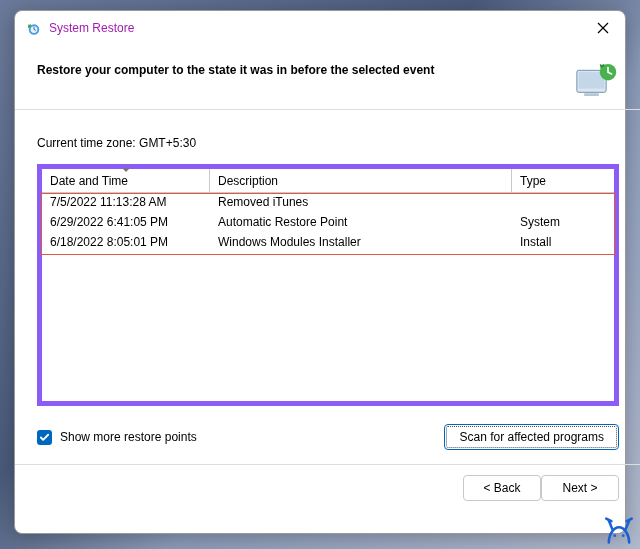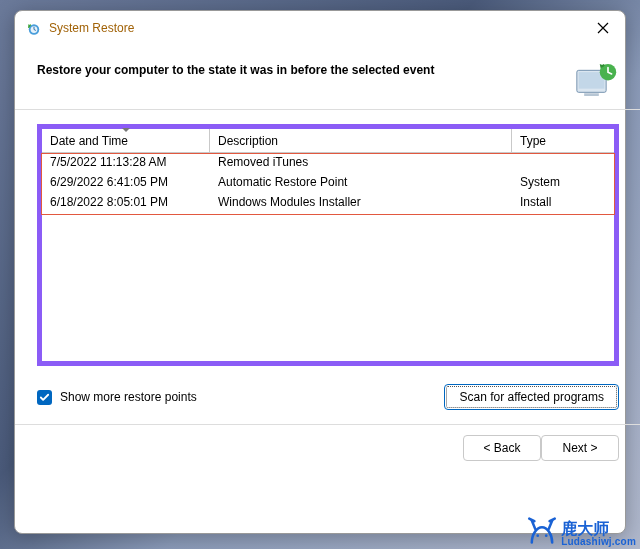--- a/index.html
+++ b/index.html
@@ -23,21 +23,21 @@
     border-radius: 8px;
     box-shadow: 0 4px 20px rgba(0,0,0,0.25);
     display: flex; flex-direction: column;
   }
   .titlebar {
     height: 34px;
     display: flex; align-items: center;
     padding: 0 4px 0 10px;
   }
   .title-icon { width: 18px; height: 18px; margin-right: 6px; }
-  .title-text { font-size: 12px; color: #a16207; flex: 1; }
+  .title-text { font-size: 12px; color: #a21caf; flex: 1; }
   .close-btn {
     width: 36px; height: 28px;
     display: flex; align-items: center; justify-content: center;
     border-radius: 4px;
   }
   .close-btn svg { width: 12px; height: 12px; }
   .content {
     flex: 1;
     padding: 0 6px 6px 22px;
     display: flex; flex-direction: column;
@@ -184,20 +184,21 @@
             <circle cx="36" cy="10" r="9" fill="#49b24e"></circle>
             <path d="M36 5v5l4 2" stroke="#fff" stroke-width="1.8" fill="none" stroke-linecap="round"></path>
             <path d="M29 4a9 9 0 0 1 3-2" stroke="#2f8f33" stroke-width="2" fill="none"></path>
             <path d="M27 1l1 5 4-3z" fill="#2f8f33"></path>
           </svg>
       </span>
     </div>
 
     <div class="hr"></div>
 
+    <div class="tz-label">Current time zone: GMT+5:30</div>
 
     <div class="table-wrap">
       <div class="thead">
         <div class="th col-dt">
           <span>Date and Time</span>
           <span class="sort-mark"></span>
         </div>
         <div class="th col-desc">
           <span>Description</span>
         </div>
@@ -254,17 +255,13 @@
 <div class="watermark">
   <span class="wm-logo">
     <svg viewBox="0 0 40 36">
         <path d="M8 30c0-10 6-18 12-18s12 8 12 18" fill="none" stroke="#1a62d4" stroke-width="3" stroke-linecap="round"></path>
         <path d="M12 14l-4-10M28 14l4-10" stroke="#1a62d4" stroke-width="3" stroke-linecap="round"></path>
         <path d="M5 2l6 3M35 2l-6 3" stroke="#1a62d4" stroke-width="3" stroke-linecap="round"></path>
         <circle cx="15" cy="22" r="1.6" fill="#1a62d4"></circle>
         <circle cx="25" cy="22" r="1.6" fill="#1a62d4"></circle>
       </svg>
   </span>
-  <span class="wm-text">
-    <span class="wm-cn">鹿大师</span>
-    <span class="wm-url">Ludashiwj.com</span>
-  </span>
 </div>
 
 </body></html>

